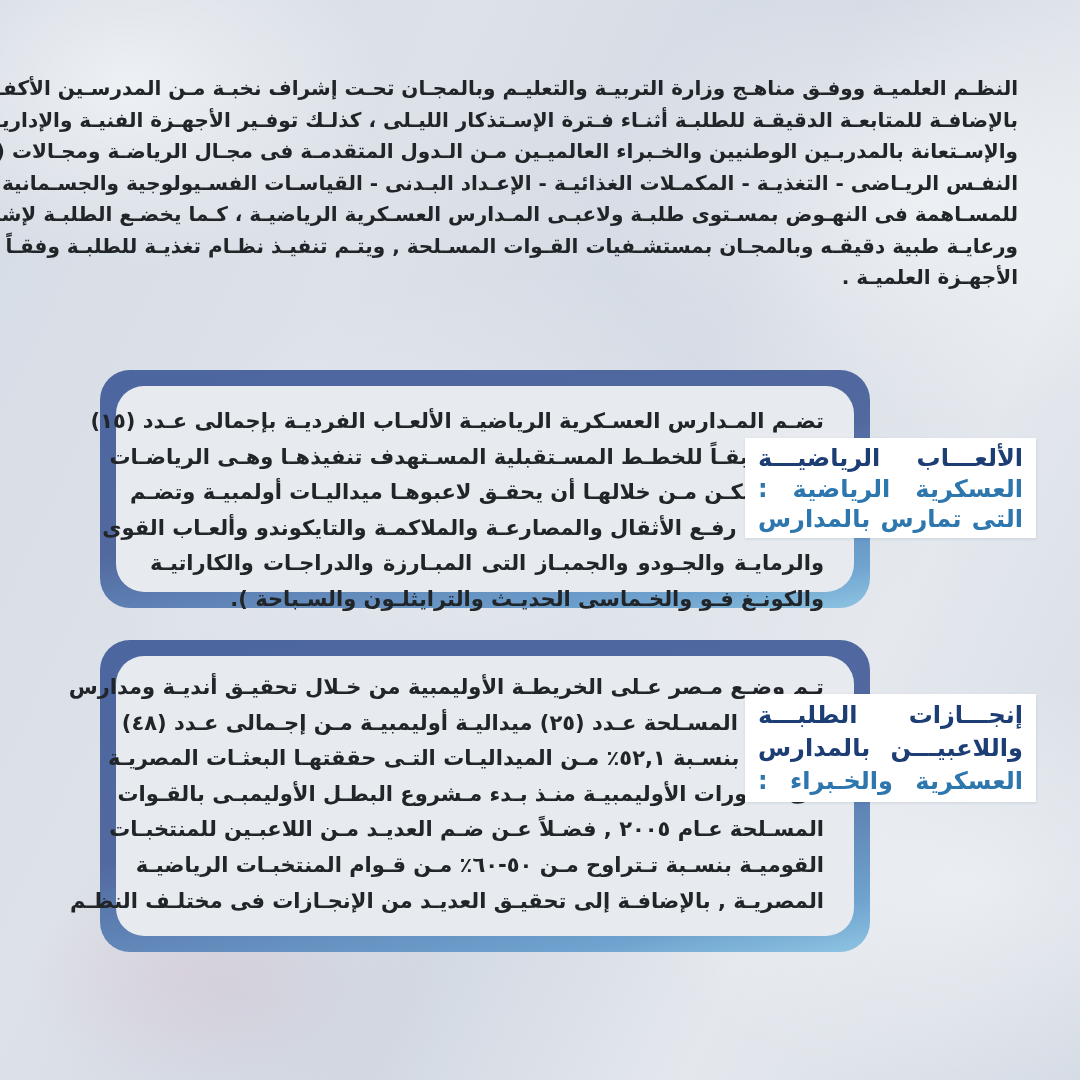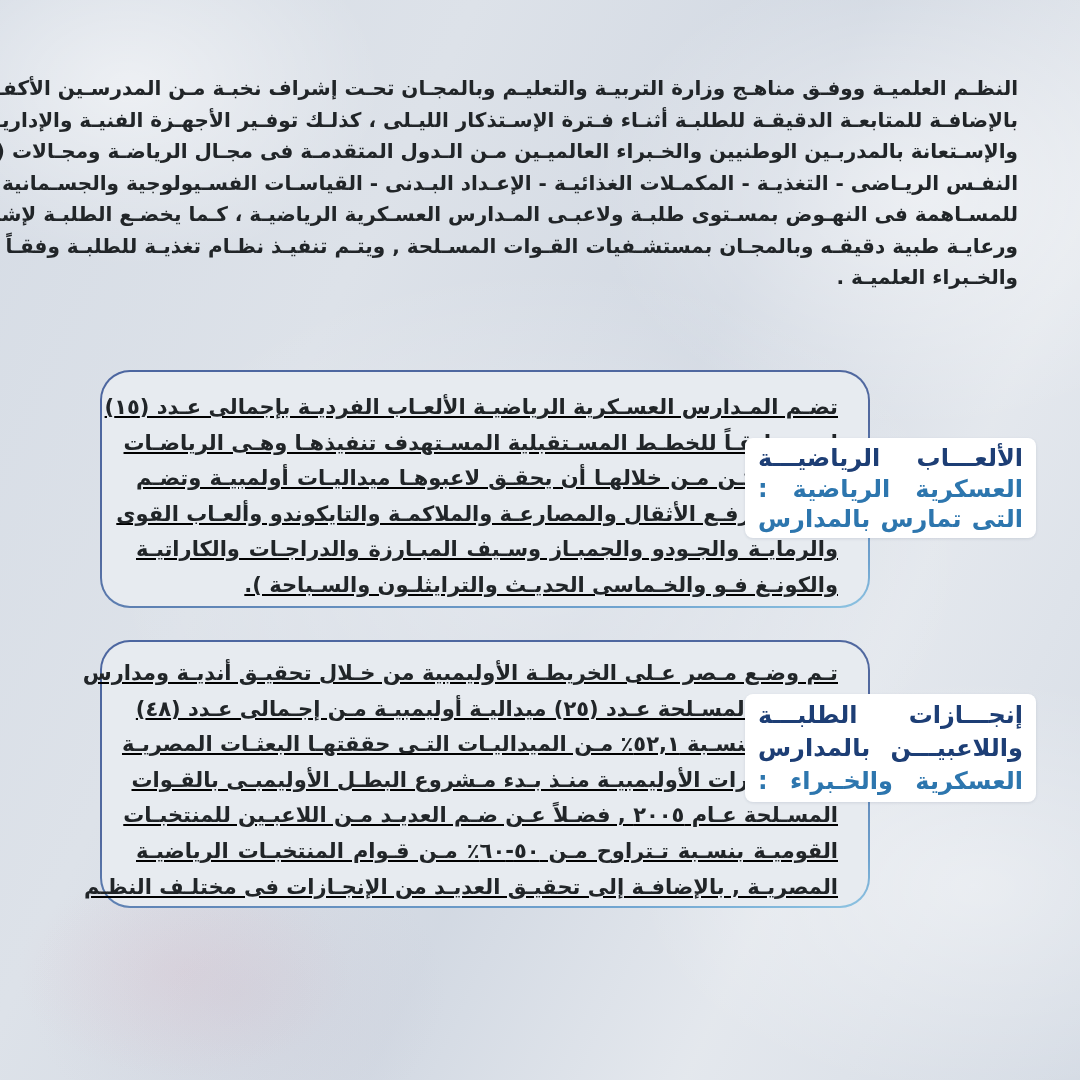--- a/index.html
+++ b/index.html
@@ -34,42 +34,41 @@
   .intro .line {
     font-size: 20px; line-height: 31.5px; height: 31.5px;
     white-space: nowrap;
   }
 
   .jline { text-align: justify; text-align-last: justify; }
   .rline { text-align: right;  text-align-last: right;  }
 
   .card {
     position: absolute; left: 100px; width: 770px;
-    border-radius: 30px; padding: 2px; box-sizing: border-box;
+    border-radius: 30px; padding: 16px; box-sizing: border-box;
     background: linear-gradient(170deg, #4c66a0 0%, #52699f 50%, #6fa3cf 88%, #8ec4e2 100%);
-    text-decoration: underline;
   }
   .card-inner {
     width: 100%; height: 100%; box-sizing: border-box;
     border-radius: 28px; background: #e7ebf0;
     color: #212528; font-weight: bold;
   }
   .card-1 { top: 370px; height: 238px; }
-  .card-2 { top: 640px; height: 268px; }
+  .card-2 { top: 640px; height: 312px; }
   .card-1 .card-inner { padding: 18px 30px 0 34px; }
   .card-2 .card-inner { padding: 14px 30px 0 34px; }
   .card .bline {
     font-size: 21px; line-height: 35.6px; height: 35.6px;
     white-space: nowrap;
     text-align: center;
   }
 
   .side-label {
     position: absolute; left: 745px; width: 291px;
-    background: #ffffff; border-radius: 8px;
+    background: #ffffff; border-radius: 0;
     box-sizing: border-box; padding: 5px 13px;
     font-weight: bold; z-index: 3;
     box-shadow: 0 1px 3px rgba(40,60,90,0.12);
   }
   .label-1 { top: 438px; height: 100px; }
   .label-2 { top: 694px; height: 108px; }
   .label-1 .lline { font-size: 24px; line-height: 30.5px; }
   .label-2 .lline { font-size: 24px; line-height: 33px; }
   .tone-navy { color: #1d3e75; }
   .tone-blue { color: #2d76ae; }
@@ -80,30 +79,30 @@
 <div class="page">
   <div class="texture"></div>
 
   <section class="intro">
     <div class="line jline">النظـم العلميـة ووفـق مناهـج وزارة التربيـة والتعليـم وبالمجـان تحـت إشراف نخبـة مـن المدرسـين الأكفـاء</div>
     <div class="line jline">بالإضافـة للمتابعـة الدقيقـة للطلبـة أثنـاء فـترة الإسـتذكار الليـلى ، كذلـك توفـير الأجهـزة الفنيـة والإداريـة</div>
     <div class="line jline">والإسـتعانة بالمدربـين الوطنيين والخـبراء العالميـين مـن الـدول المتقدمـة فى مجـال الرياضـة ومجـالات (علـم</div>
     <div class="line jline">النفـس الريـاضى - التغذيـة - المكمـلات الغذائيـة - الإعـداد البـدنى - القياسـات الفسـيولوجية والجسـمانية )</div>
     <div class="line jline">للمسـاهمة فى النهـوض بمسـتوى طلبـة ولاعبـى المـدارس العسـكرية الرياضيـة ، كـما يخضـع الطلبـة لإشراف</div>
     <div class="line jline">ورعايـة طبية دقيقـه وبالمجـان بمستشـفيات القـوات المسـلحة , ويتـم تنفيـذ نظـام تغذيـة للطلبـة وفقـاً لأحدث</div>
-    <div class="line rline">والخـبراء العلميـة .</div>
+    <div class="line rline">الأجهـزة العلميـة .</div>
   </section>
 
   <section class="card card-1">
     <div class="card-inner">
       <div class="bline jline">تضـم المـدارس العسـكرية الرياضيـة الألعـاب الفرديـة بإجمالى عـدد (١٥)</div>
       <div class="bline jline">لعبـة طبقـاً للخطـط المسـتقبلية المسـتهدف تنفيذهـا وهـى الرياضـات</div>
       <div class="bline jline">التـى يمكـن مـن خلالهـا أن يحقـق لاعبوهـا ميداليـات أولمبيـة وتضـم</div>
       <div class="bline jline">ألعـاب ( رفـع الأثقال والمصارعـة والملاكمـة والتايكوندو وألعـاب القوى</div>
-      <div class="bline jline">والرمايـة والجـودو والجمبـاز وسـيف المبـارزة والدراجـات والكاراتيـة</div>
+      <div class="bline jline">والرمايـة والجـودو والجمبـاز التى المبـارزة والدراجـات والكاراتيـة</div>
       <div class="bline rline">والكونـغ فـو والخـماسى الحديـث والترايثلـون والسـباحة ).</div>
     </div>
   </section>
 
   <aside class="side-label label-1">
     <div class="lline jline tone-navy">الألعـــاب الرياضيـــة</div>
     <div class="lline jline tone-blue">العسكرية الرياضية :</div>
     <div class="lline jline tone-blue">التى تمارس بالمدارس</div>
   </aside>
 

